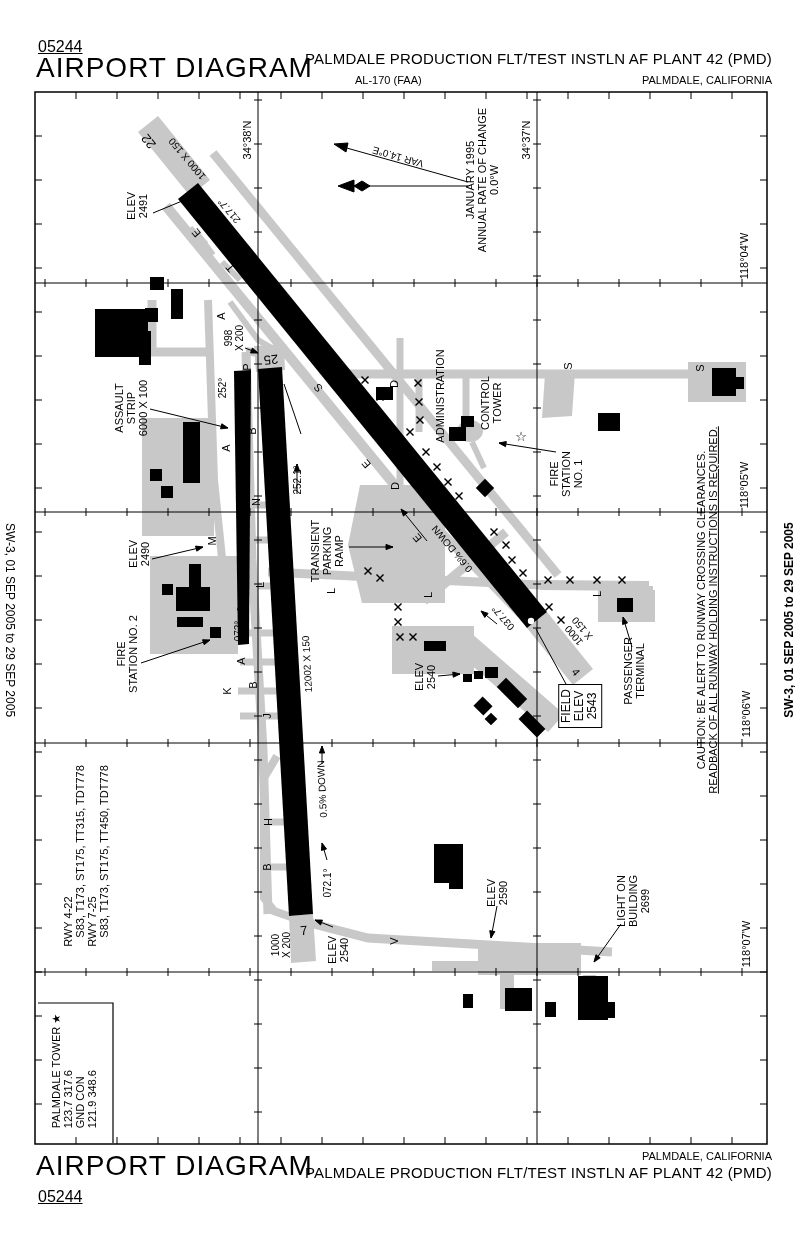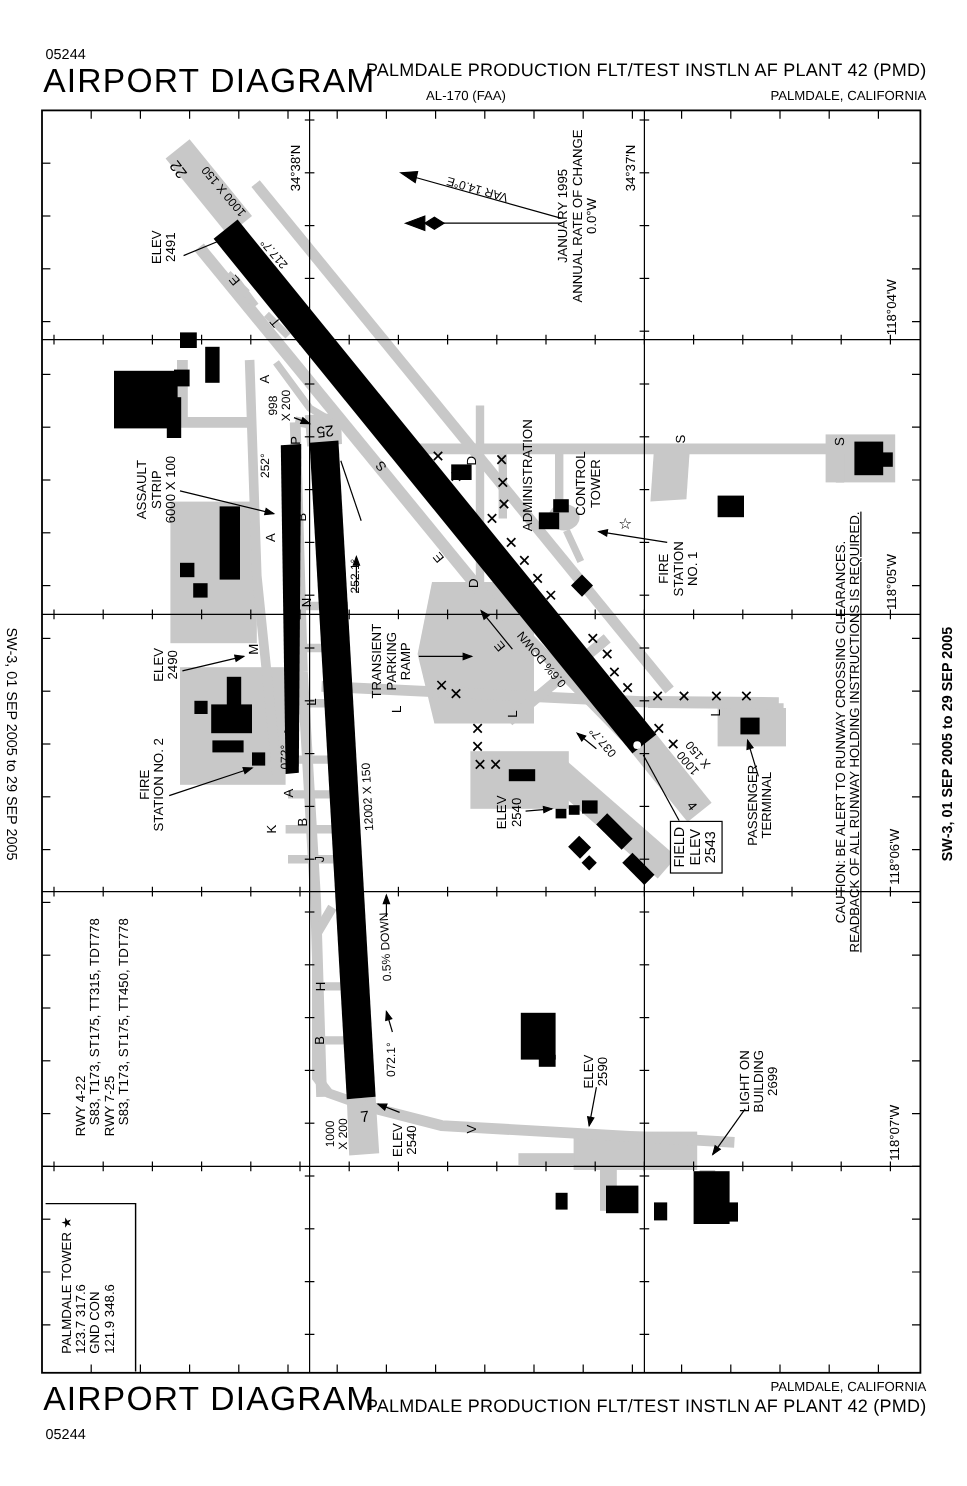--- a/index.html
+++ b/index.html
@@ -1,19 +1,19 @@
 <!DOCTYPE html>
 <html><head>
 <meta charset="utf-8">
 <style>
   html,body{margin:0;padding:0;background:#fff;}
   #page{position:relative;width:806px;height:1238px;background:#fff;overflow:hidden;
         font-family:"Liberation Sans",sans-serif;color:#000;}
   .abs{position:absolute;}
-  .hdr-small{font-size:12px;}
+  .hdr-small{font-size:16px;text-decoration:underline;}
   .hdr-big{font-size:28px;letter-spacing:1px;text-align:right;}
   .hdr-title{font-size:15px;letter-spacing:.2px;}
   .hdr-sub{font-size:11px;}
   .edge{font-size:12px;white-space:nowrap;}
   .ml{position:absolute;white-space:nowrap;line-height:1.1;text-align:center;
       transform-origin:center center;}
   .ml div{white-space:pre;}
   .ml.left{text-align:left;}
   .ml.boxed{border:1.6px solid #000;padding:1px 4px;background:#fff;}
   .ul{text-decoration:underline;}

